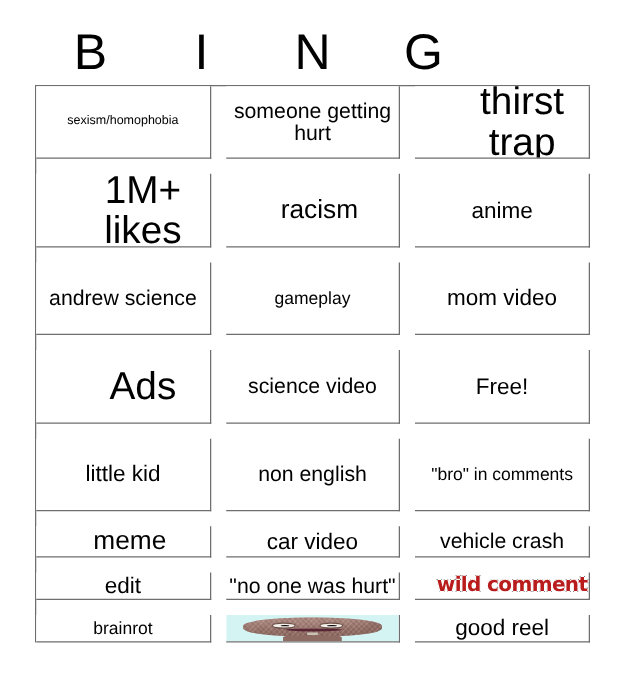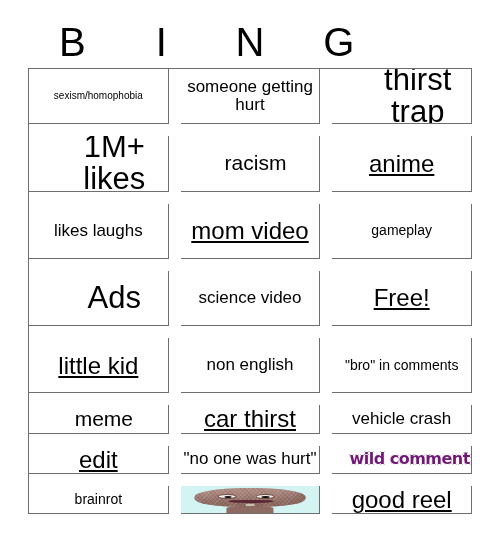--- a/index.html
+++ b/index.html
@@ -76,29 +76,29 @@
     line-height: 1.05;
     word-break: break-word;
     font-weight: 400;
   }
 
   
   .sz-xxs { font-size: 10px; }
   .sz-xs  { font-size: 14px; }
   .sz-s   { font-size: 17px; }
   .sz-m   { font-size: 21px; margin-left: 11px; }
-  .sz-l   { font-size: 24px; text-decoration: underline; }
+  .sz-l   { font-size: 18px; }
   .sz-xl  { font-size: 31px; padding-left: 32px; }
 
   
   .cell.style-bubble .cell-text {
     font-size: 16px;
     font-weight: bold;
     font-family: "DejaVu Sans", sans-serif;
-    color: #701a75;
+    color: #b91c1c;
     letter-spacing: -0.5px;
     line-height: 1.15;
     -webkit-text-stroke: 1.2px #1a1a1a;
     paint-order: stroke fill;
     text-shadow:
       1px 0 0 #ffffff,
       -1px 0 0 #ffffff,
       0 1px 0 #ffffff,
       0 -1px 0 #ffffff;
     padding-left: 16px;
@@ -213,29 +213,29 @@
       <div class="cell style-text">
         <span class="cell-text sz-xl">1M+ likes</span>
       </div>
       <div class="cell style-text">
         <span class="cell-text sz-m">racism</span>
       </div>
       <div class="cell style-text">
         <span class="cell-text sz-l">anime</span>
       </div>
       <div class="cell style-text">
-        <span class="cell-text sz-s">likes laughs</span>
+        <span class="cell-text sz-s">andrew science</span>
+      </div>
+      <div class="cell style-text">
+        <span class="cell-text sz-xs">gameplay</span>
       </div>
       <div class="cell style-text">
         <span class="cell-text sz-l">mom video</span>
       </div>
       <div class="cell style-text">
-        <span class="cell-text sz-xs">gameplay</span>
-      </div>
-      <div class="cell style-text">
         <span class="cell-text sz-xl">Ads</span>
       </div>
       <div class="cell style-text">
         <span class="cell-text sz-s">science video</span>
       </div>
       <div class="cell style-text">
         <span class="cell-text sz-l">Free!</span>
       </div>
       <div class="cell style-text">
         <span class="cell-text sz-l">little kid</span>
@@ -243,21 +243,21 @@
       <div class="cell style-text">
         <span class="cell-text sz-s">non english</span>
       </div>
       <div class="cell style-text">
         <span class="cell-text sz-xs">"bro" in comments</span>
       </div>
       <div class="cell style-text">
         <span class="cell-text sz-m">meme</span>
       </div>
       <div class="cell style-text">
-        <span class="cell-text sz-l">car thirst</span>
+        <span class="cell-text sz-l">car video</span>
       </div>
       <div class="cell style-text">
         <span class="cell-text sz-s">vehicle crash</span>
       </div>
       <div class="cell style-text">
         <span class="cell-text sz-l">edit</span>
       </div>
       <div class="cell style-text">
         <span class="cell-text sz-s">"no one was hurt"</span>
       </div>

